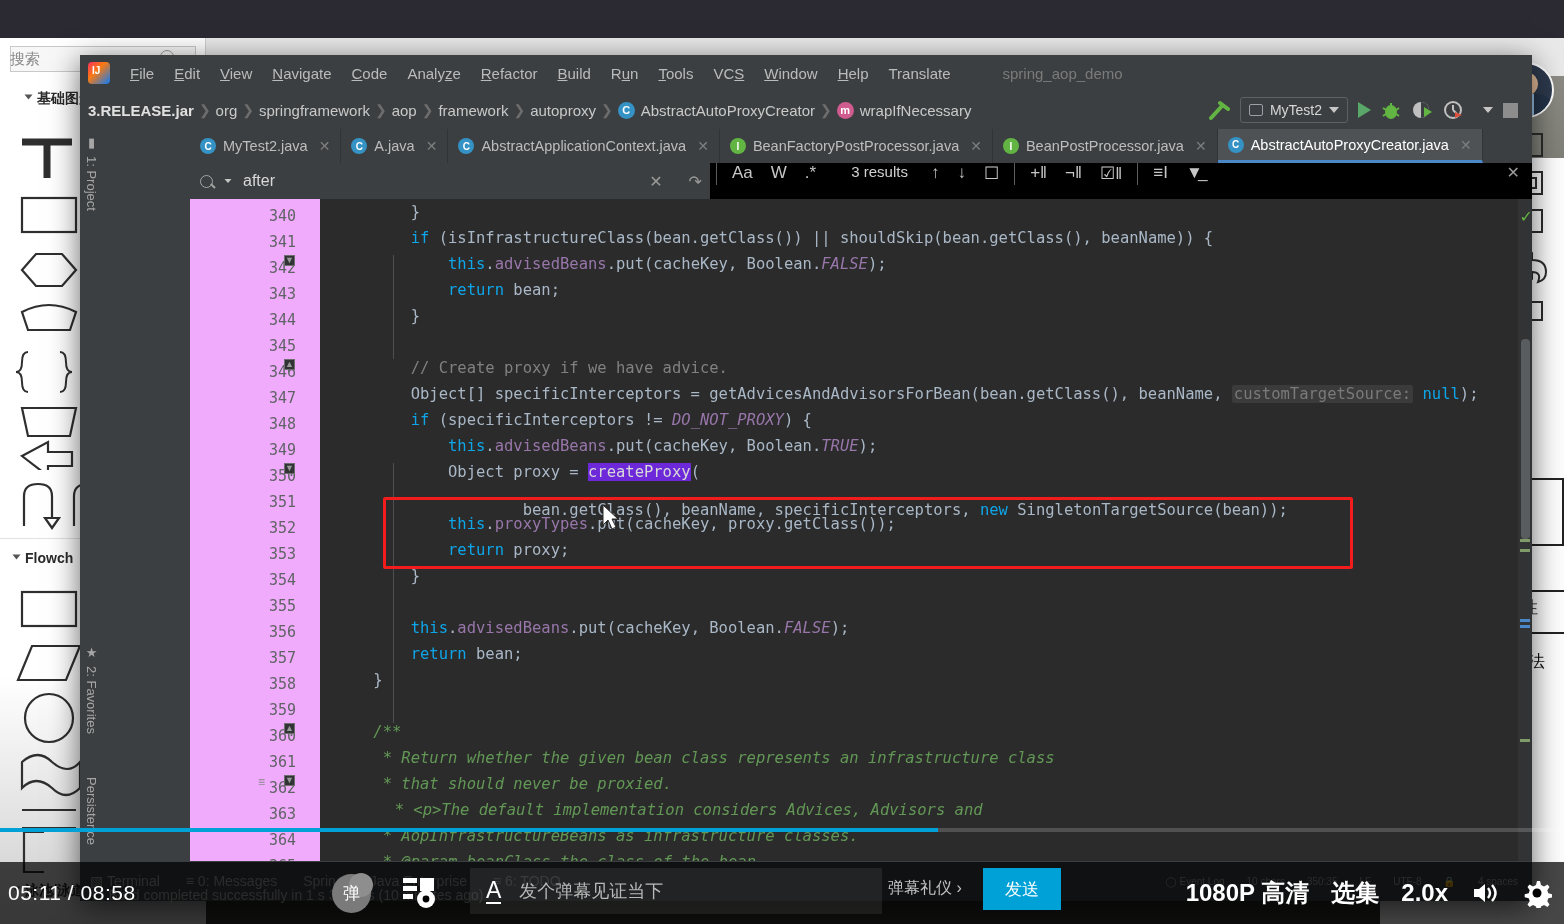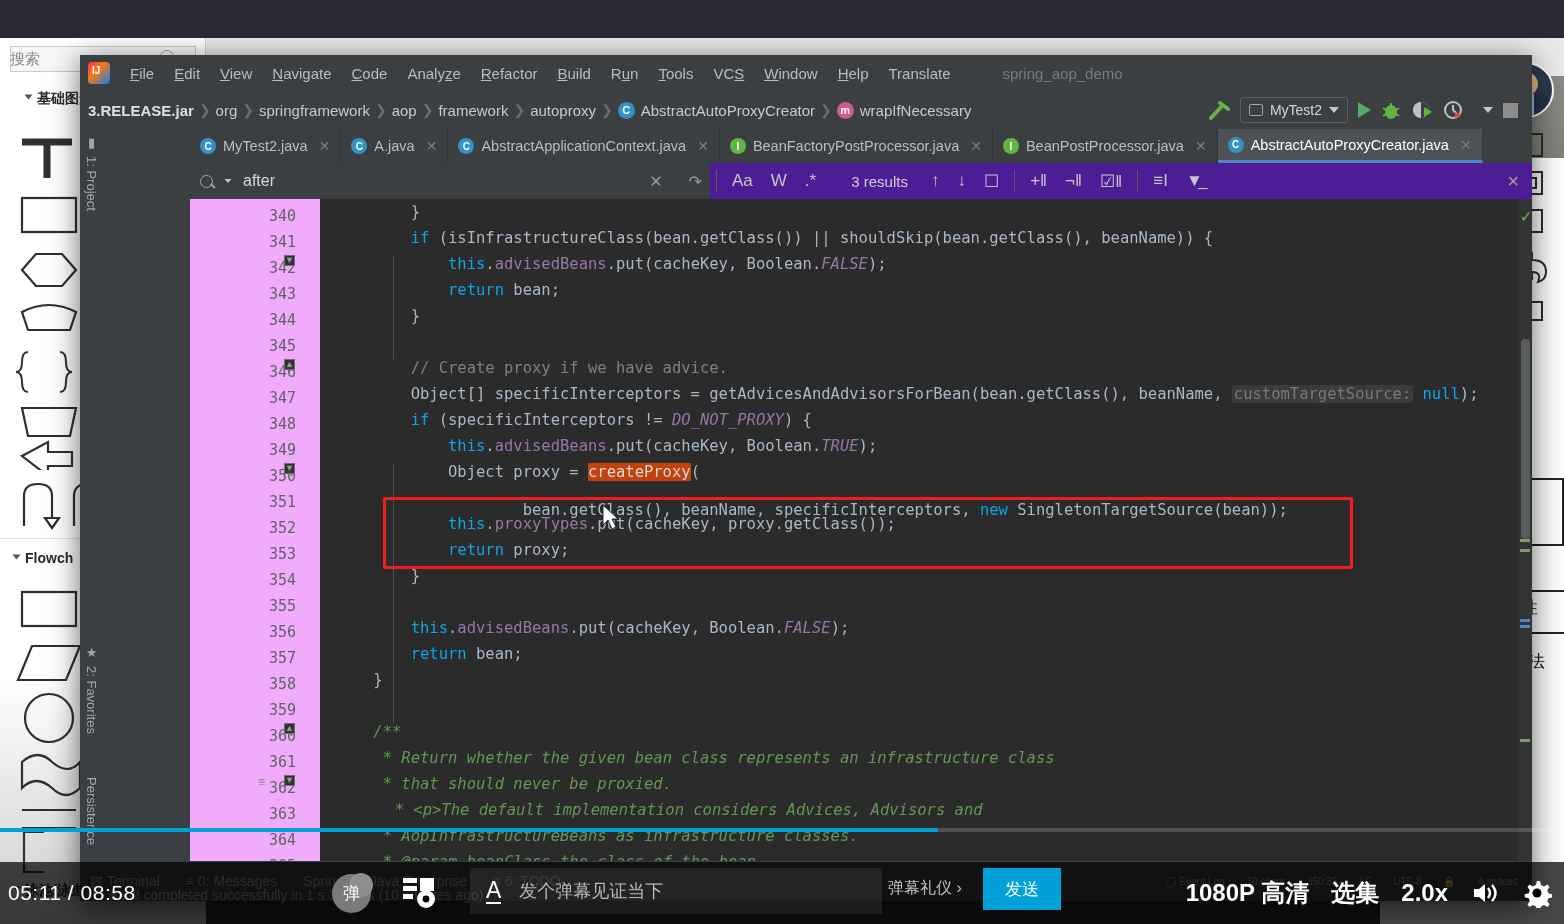--- a/index.html
+++ b/index.html
@@ -98,22 +98,22 @@
   .tab { display:flex; align-items:center; gap:7px; padding:0 10px; color:#bdbdbd; font-size:14.5px;
          white-space:nowrap; border-right:1px solid #313335; }
   .tab.active { background:#4e5254; color:#ffffff; border-bottom:3px solid #4a88c7; }
   .tab .x { color:#7e7e7e; font-size:14px; margin-left:4px;}
   .ico-class { width:16px;height:16px;border-radius:50%;background:#3592c4;color:#fff;font-size:10px;
                display:flex;align-items:center;justify-content:center;font-weight:bold;}
   .ico-iface { width:16px;height:16px;border-radius:50%;background:#62b543;color:#fff;font-size:10px;
                display:flex;align-items:center;justify-content:center;font-weight:bold;}
 
   
-  .findbar { position:absolute; left:110px; top:108px; width:1342px; height:36px; background:#4c1d95;
-             display:flex; align-items:center; }
+  .findbar { position:absolute; left:110px; top:108px; width:1342px; height:36px; background:#000000;
+             display:flex; align-items:flex-start; }
   .find-input { flex:0 0 520px; height:36px; display:flex; align-items:center; gap:10px; padding-left:10px;
                 background:#3c3f41; }
   .find-magnifier { position:relative; width:13px;height:13px;border:1.7px solid #a5a5a5;border-radius:50%;}
   .find-magnifier::after{content:"";position:absolute;left:9px;top:9px;width:6px;height:1.7px;background:#a5a5a5;transform:rotate(45deg);}
   .find-text { color:#d8d8d8; font-size:16px; }
   .find-ctl { color:#9a9a9a; font-size:16px; margin:0 8px; }
   .find-sep { width:1px; height:22px; background:#5a5d5f; margin:0 6px;}
   .find-results { color:#d0d0d0; font-size:15px; margin:0 14px 0 26px; white-space:nowrap;}
   .tb-ico { color:#c6c6c6; font-size:17px; margin:0 9px; }
 
@@ -126,21 +126,21 @@
         font-size:15px; font-family:"DejaVu Sans Mono", monospace; }
   .code-line { position:absolute; left:0; white-space:pre; font-size:15.5px;
                font-family:"DejaVu Sans Mono", monospace; color:#a9b7c6; line-height:26px;}
   .kw   { color:#0ea5e9; }
   .fld  { color:#9876aa; }
   .cst  { color:#9876aa; font-style:italic; }
   .cmt  { color:#808080; }
   .doc  { color:#629755; font-style:italic; }
   .doctag { color:#629755; font-style:italic; text-decoration:underline;}
   .hint { background:#3b3b3b; color:#7a7a7a; border-radius:2px; padding:0 2px;}
-  .sel  { background:#c2410c; color:#d8d8d8; }
+  .sel  { background:#6d28d9; color:#d8d8d8; }
   .fold { position:absolute; width:11px; height:11px; border:1px solid #6e6e6e; color:#9a9a9a;
           font-size:9px; line-height:9px; text-align:center; background:#313335;}
   .vline{ position:absolute; width:1px; background:#4d5052;}
 
   
   .redbox { position:absolute; border:3px solid #f21c1c; border-radius:2px; }
 
   
   .marker-lane { position:absolute; right:0; top:0; width:14px; height:702px; background:#313335;}
   .scroll-thumb { position:absolute; right:2px; width:9px; border-radius:4px; background:#5a5d5f;}

